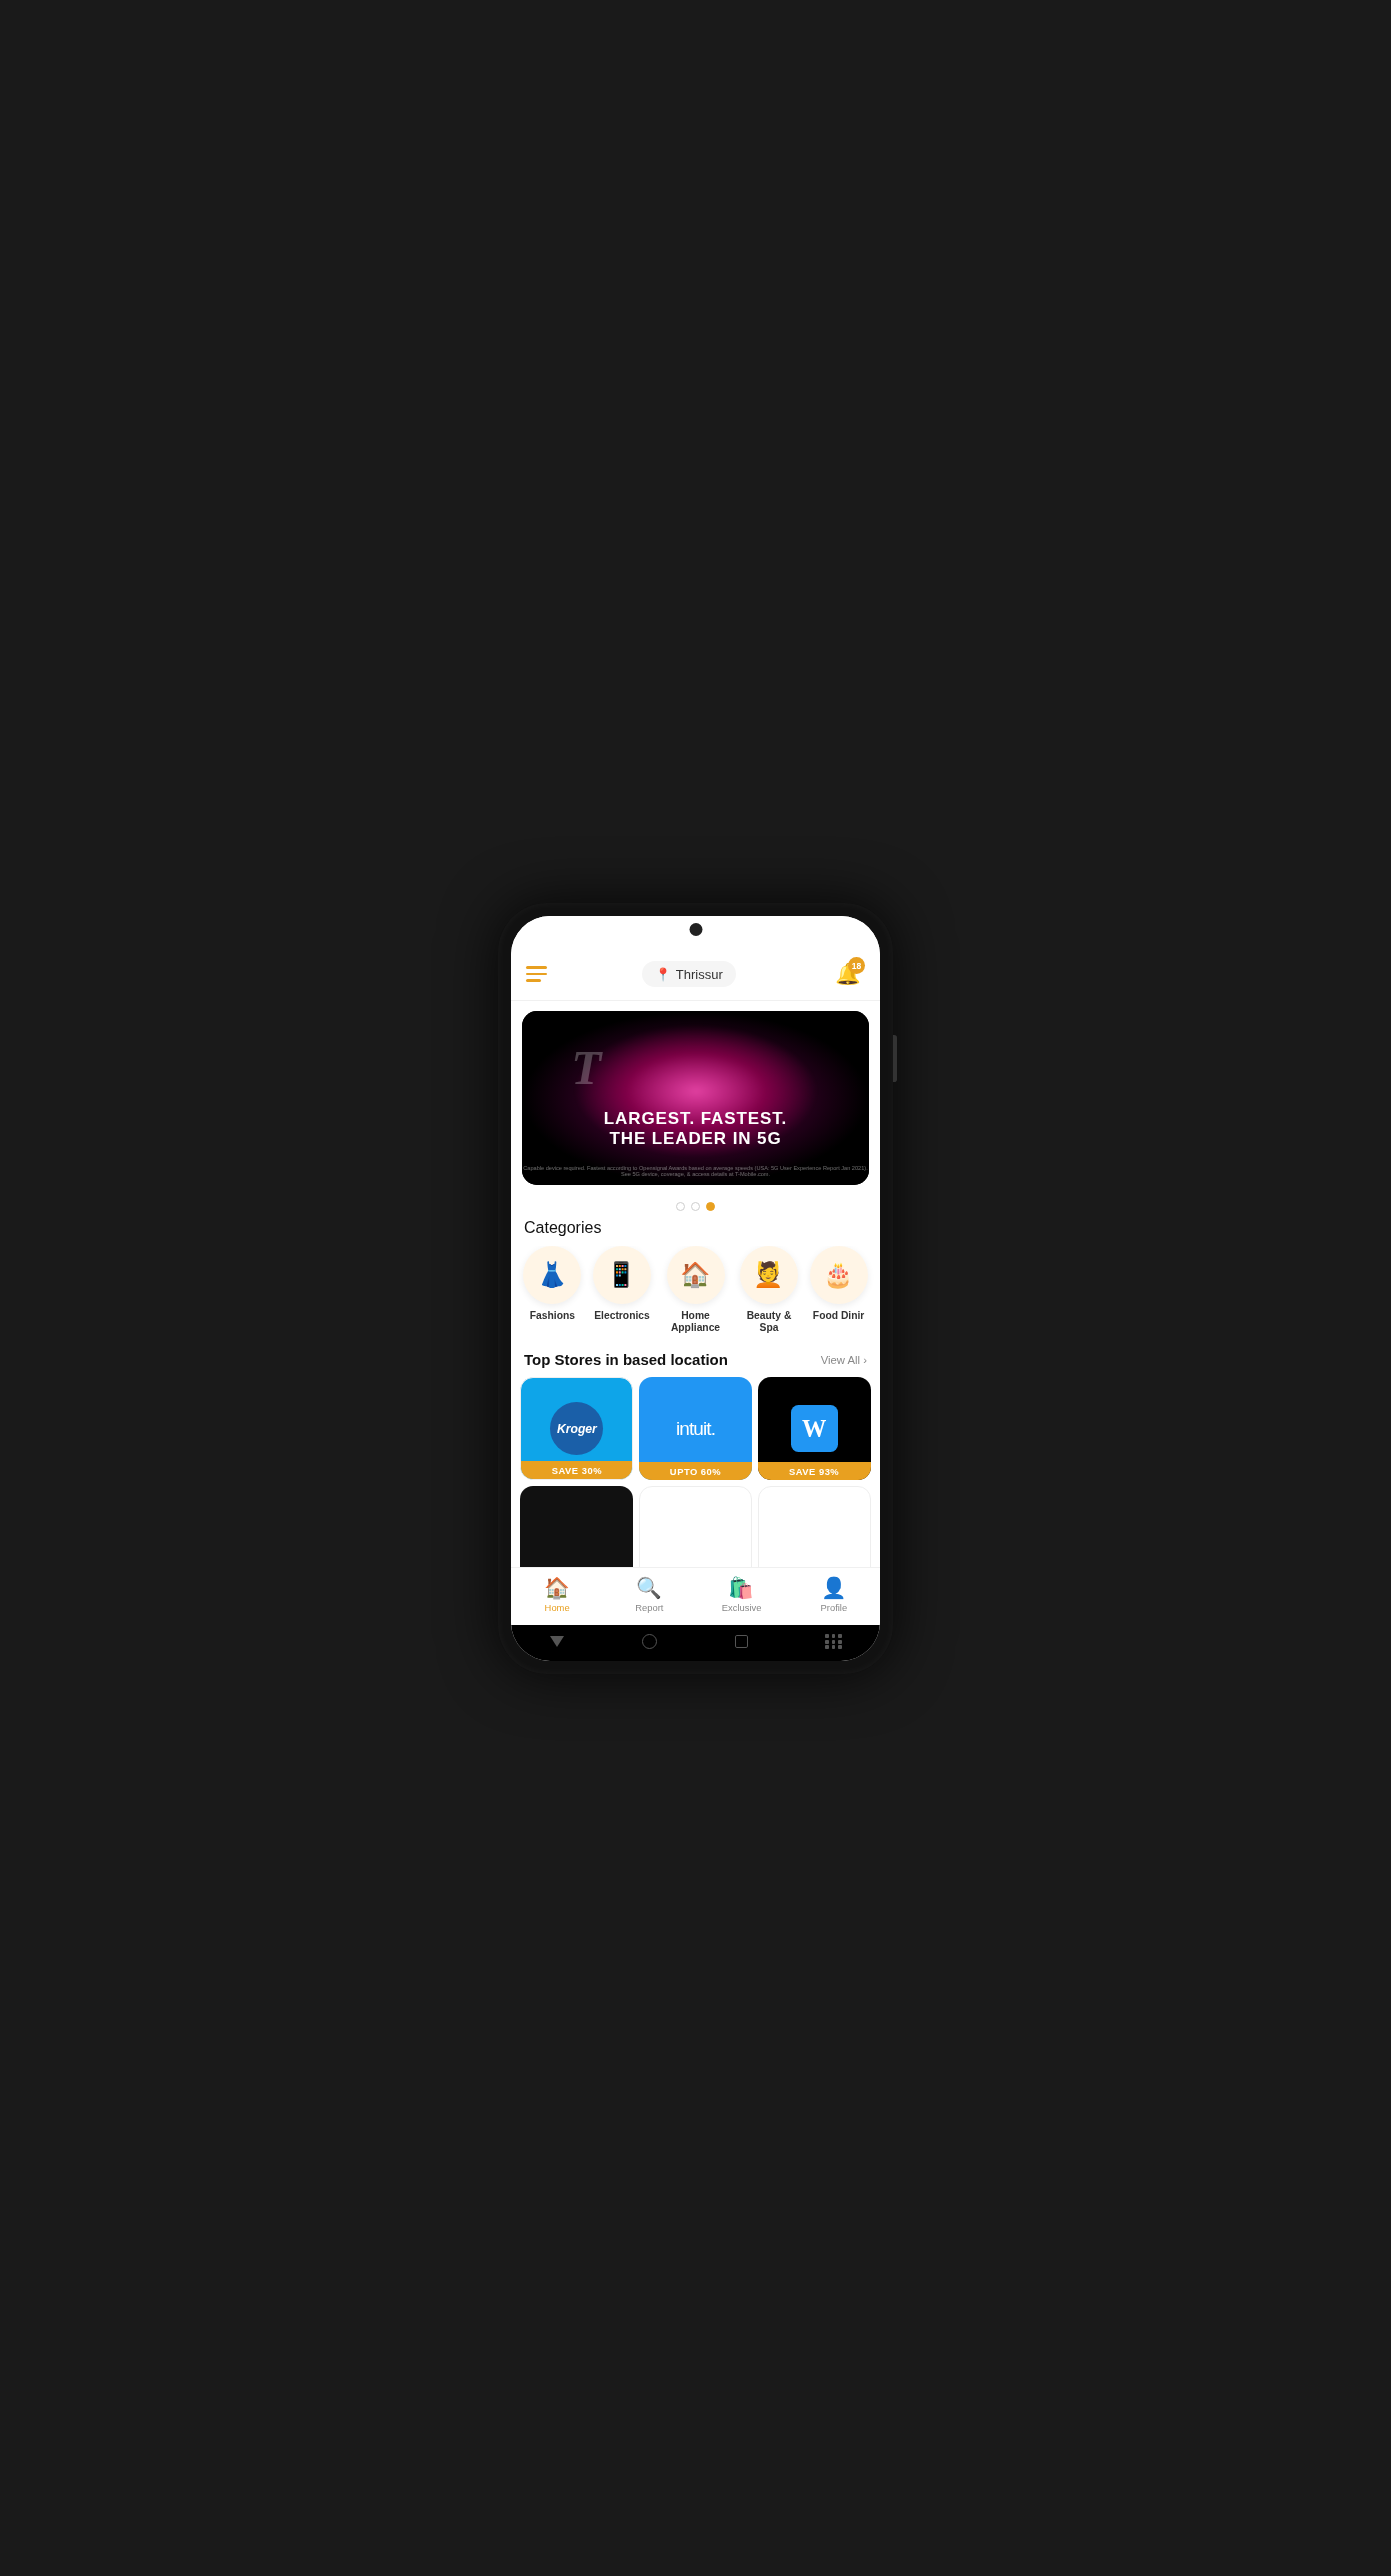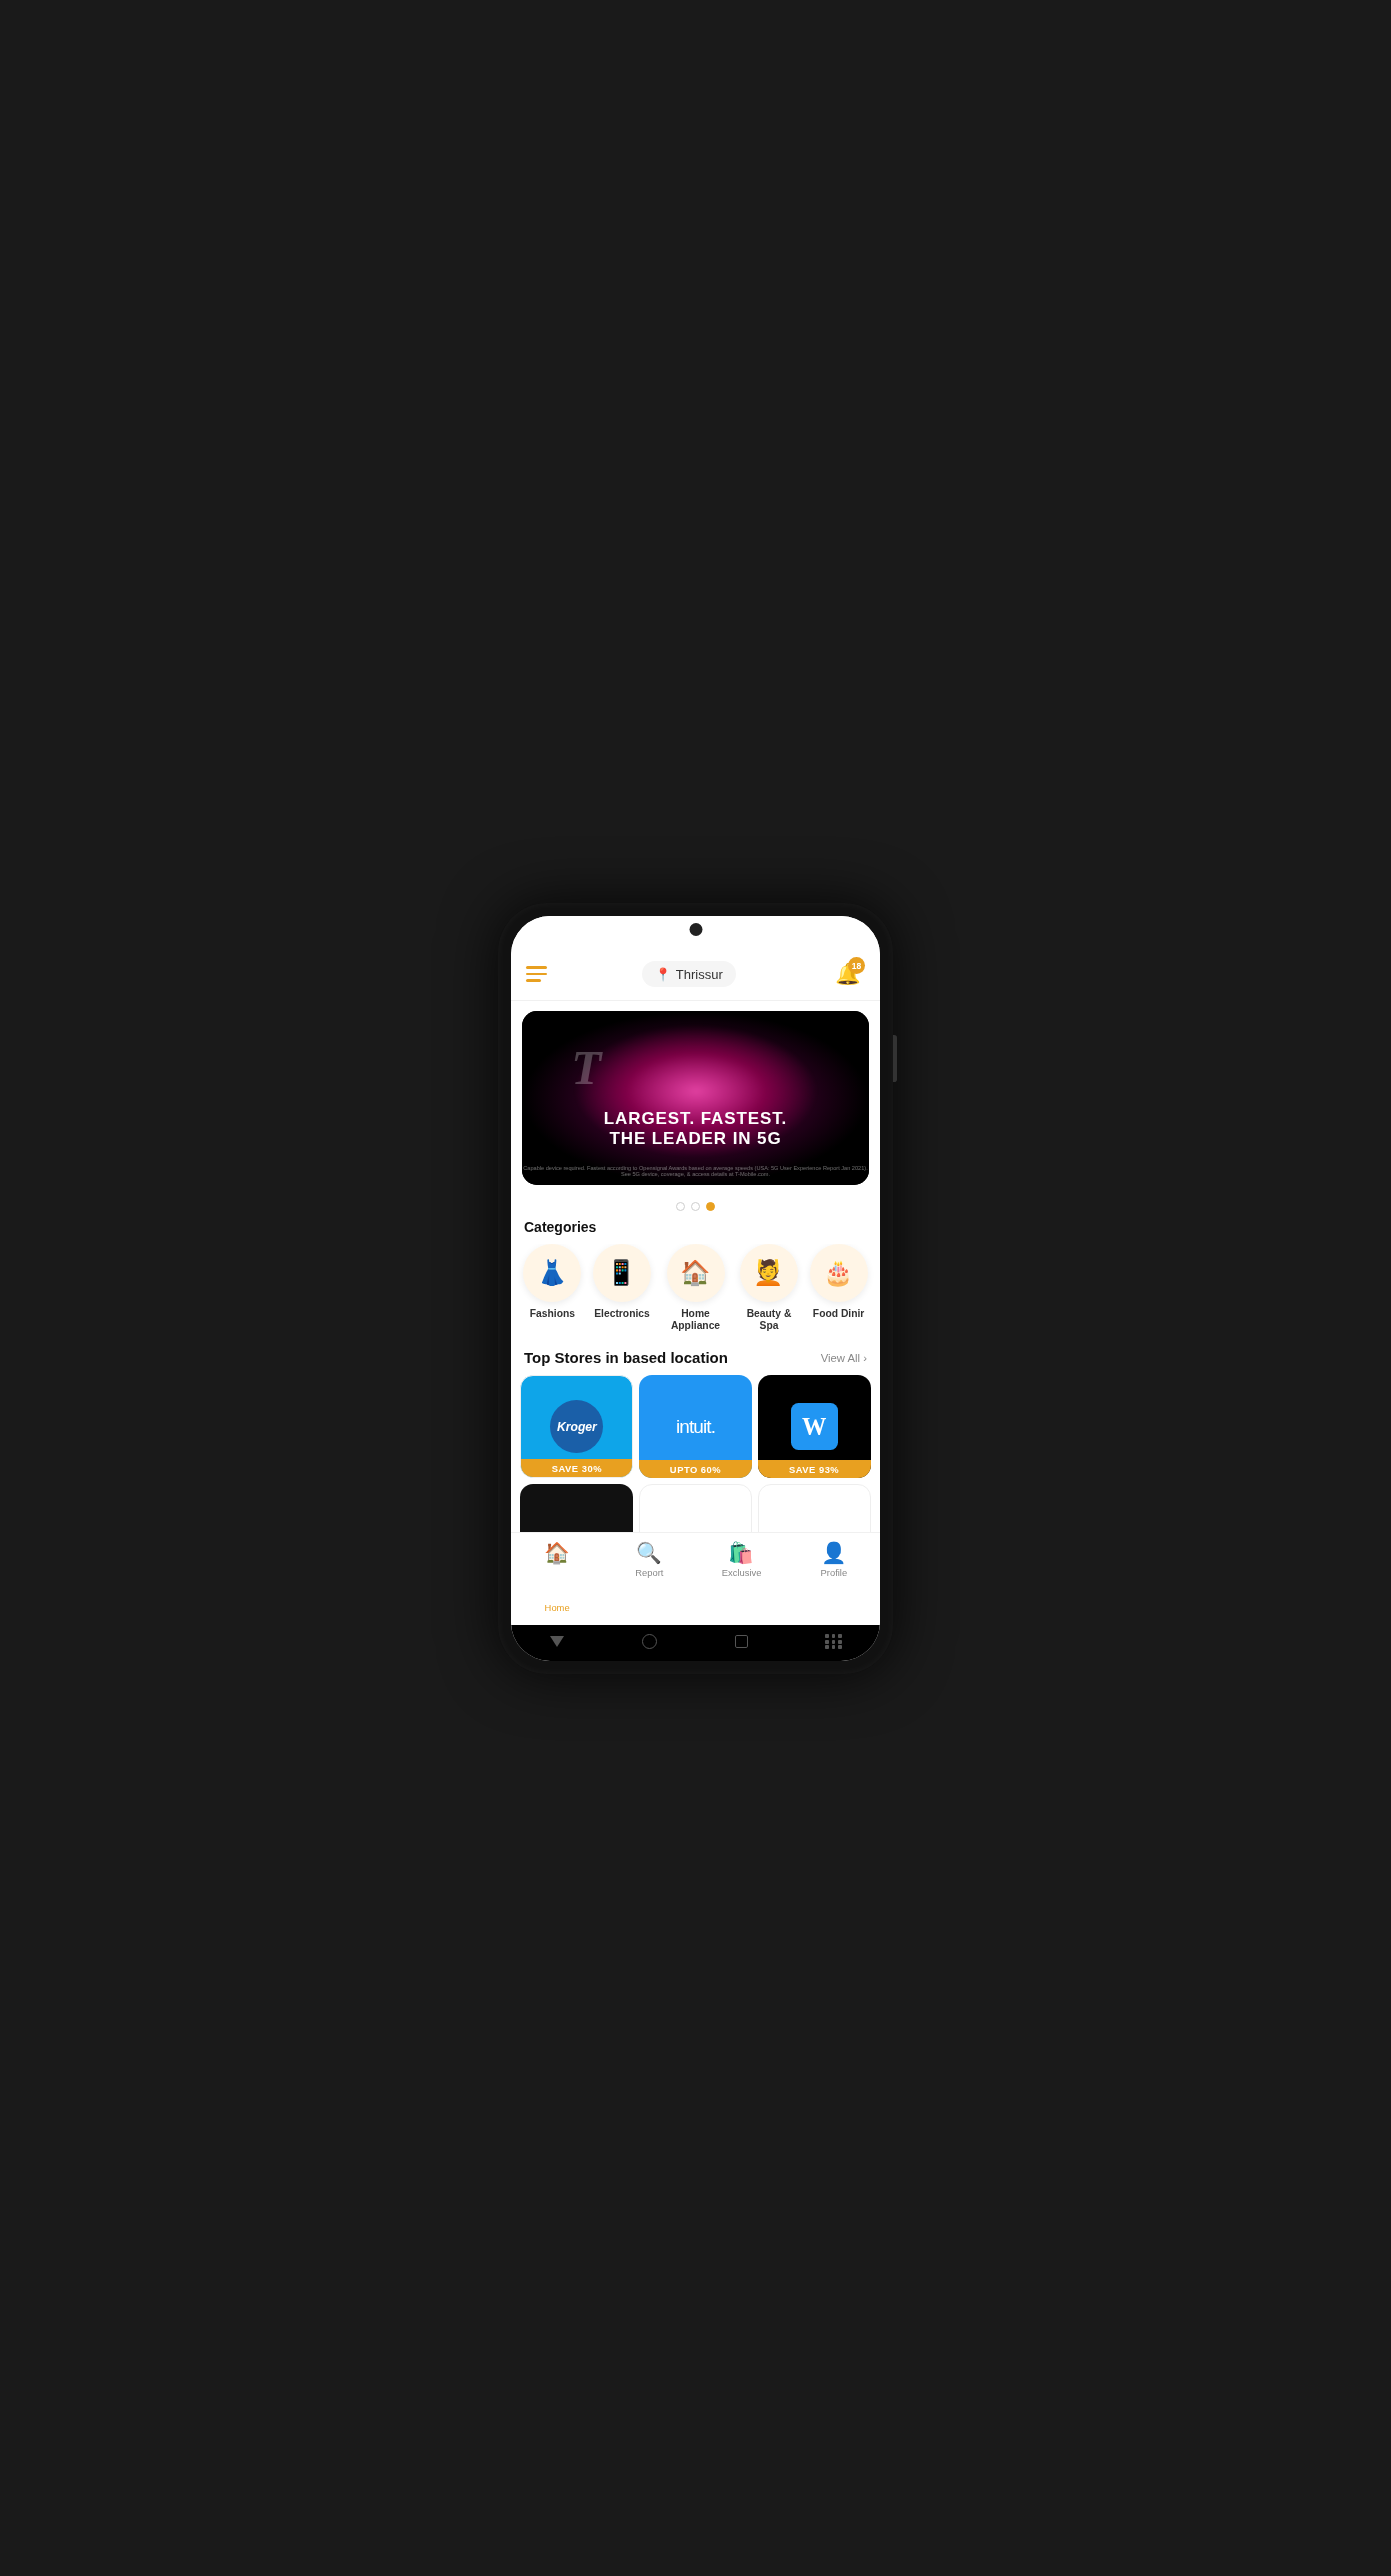--- a/index.html
+++ b/index.html
@@ -222,22 +222,22 @@
       text-align: center;
     }
     .deals-banner-text {
       font-size: 14px;
       font-weight: 700;
       color: #b07a00;
       letter-spacing: 0.5px;
     }
     
     .section-title {
-      font-size: 14px;
-      font-weight: 700;
+      font-size: 16px;
+      font-weight: 400;
       color: #111;
       padding: 0 13px 9.4px;
     }
     .categories-row {
       display: flex;
       gap: 5.6px;
       padding: 0 9.4px 13px;
       overflow-x: auto;
       scrollbar-width: none;
     }
@@ -390,21 +390,21 @@
     }
     .nav-icon {
       font-size: 20.7px;
     }
     .nav-label {
       font-size: 9.4px;
       font-weight: 500;
       color: #888;
     }
     .nav-item.active .nav-icon { color: #e8a020; }
-    .nav-item.active .nav-label { color: #e8a020; margin-top: 35px; }
+    .nav-item.active .nav-label { color: #e8a020; }
     .nav-item:not(.active) .nav-icon { color: #555; }
     
     .android-nav {
       background: #000;
       padding: 7.5px 0 9.4px;
       display: flex;
       align-items: center;
       justify-content: space-around;
       border-radius: 0 0 39px 39px;
     }

